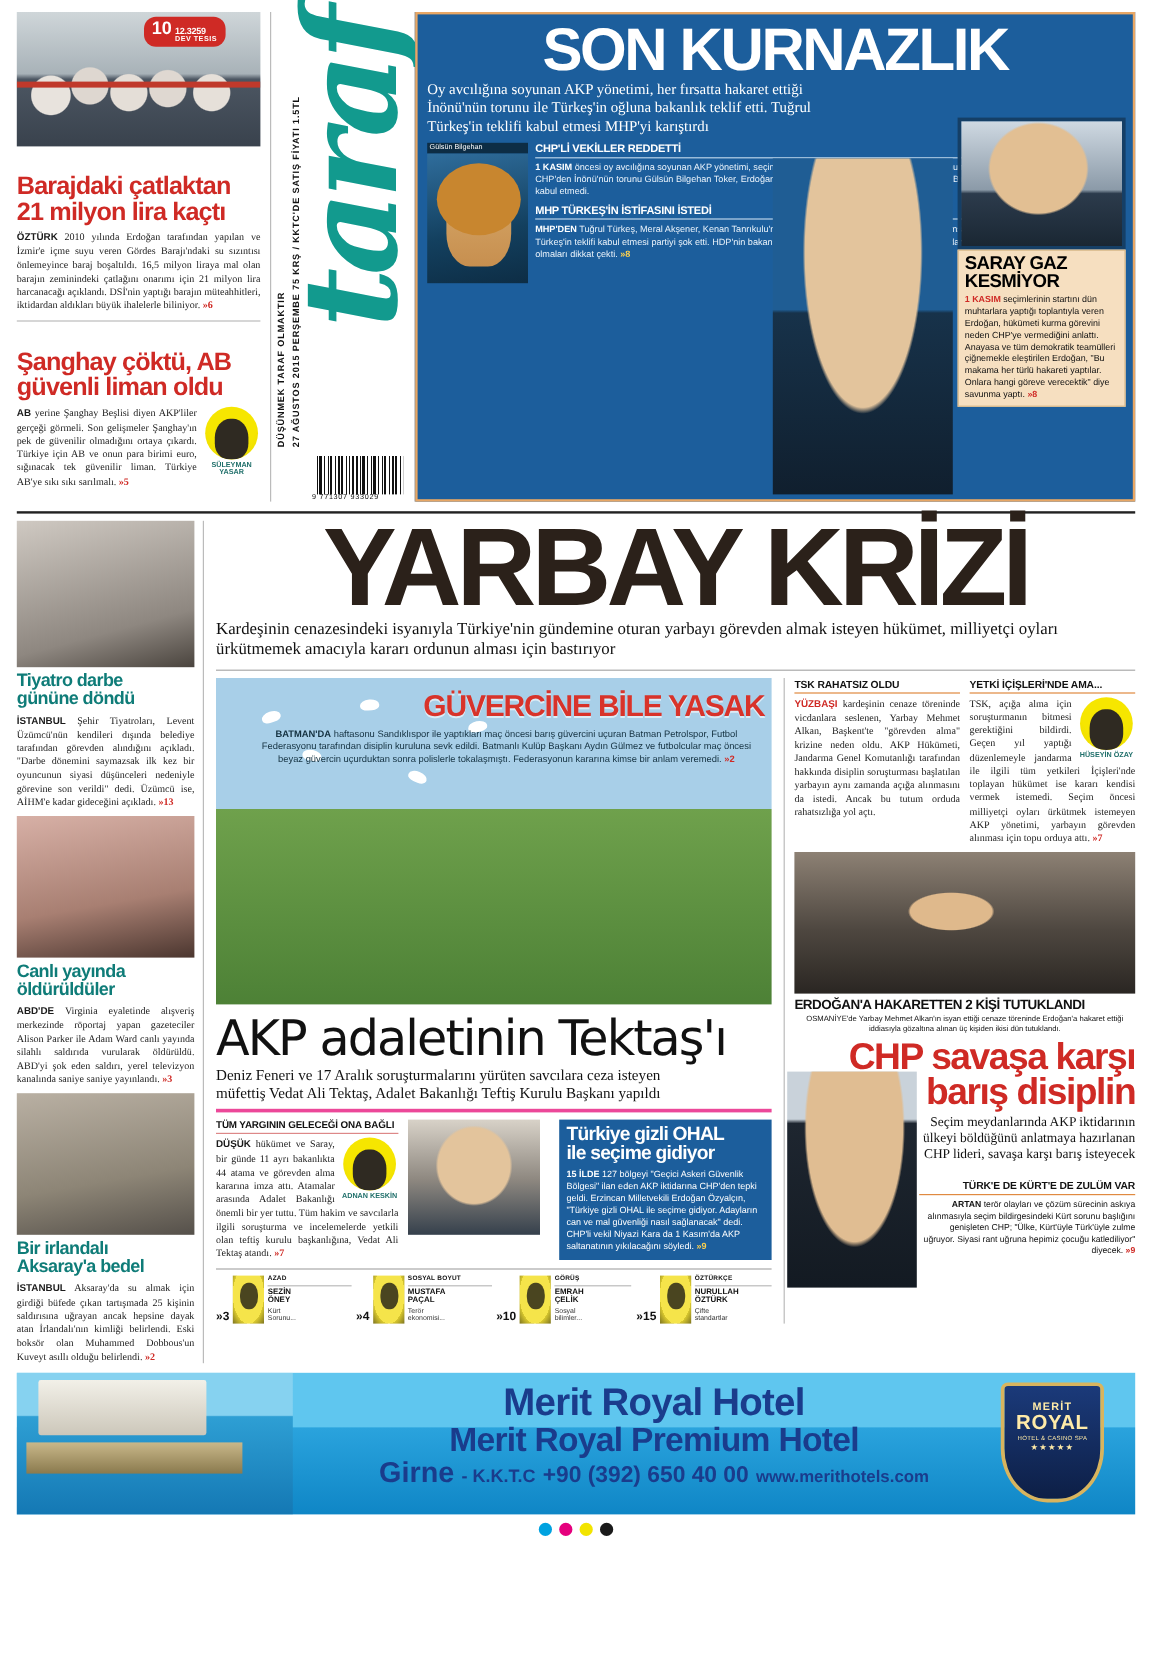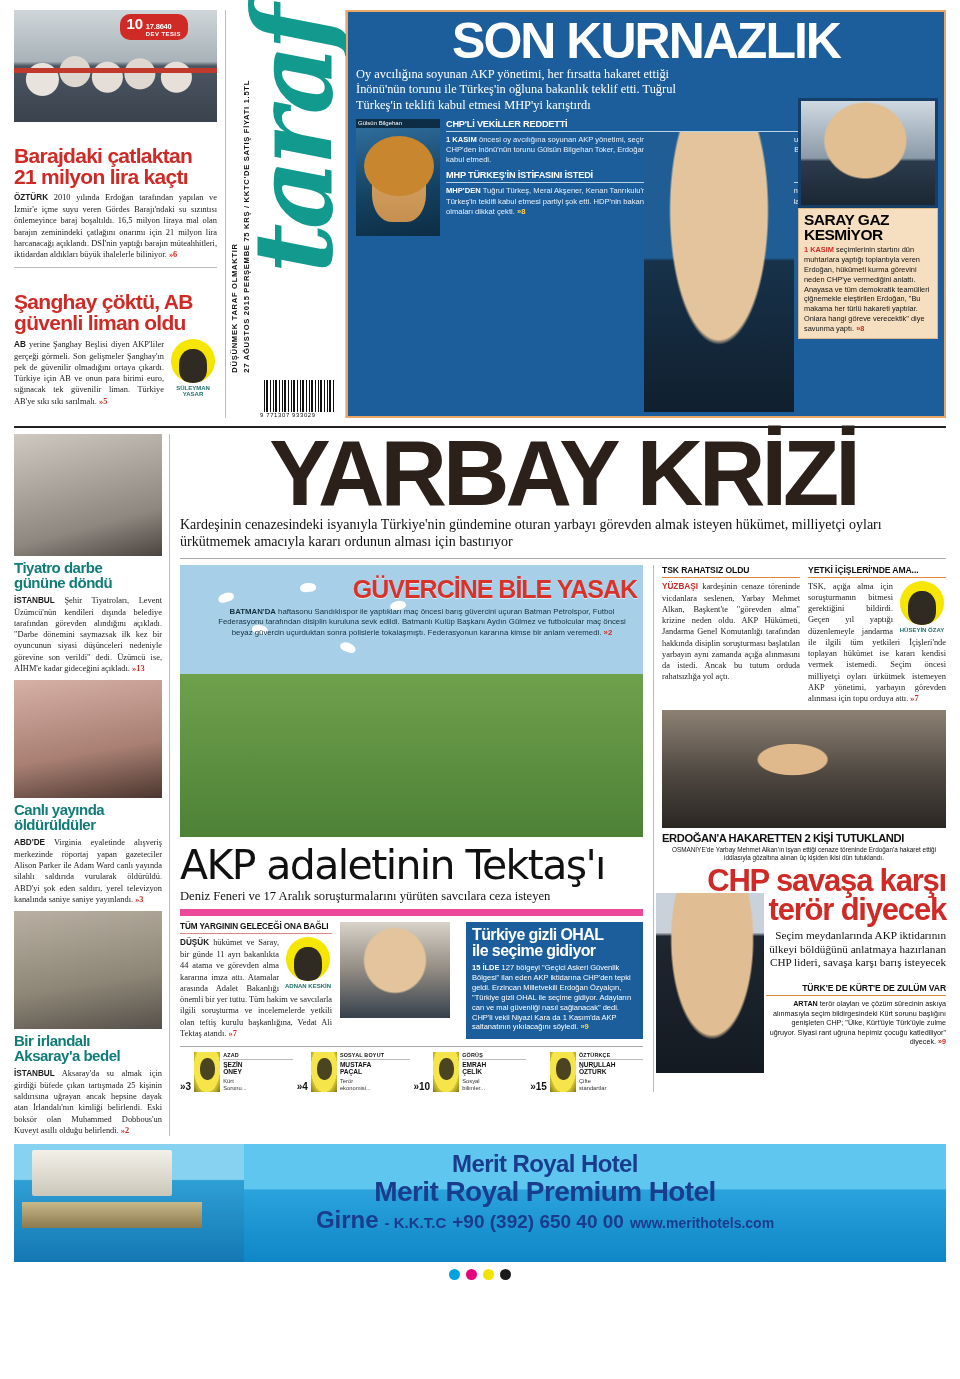--- a/index.html
+++ b/index.html
@@ -175,21 +175,21 @@
     position:absolute; right: 6px; top: 42px; width: 430px; font-size: 7.8px; line-height:1.36;
     color:#13303f; text-align:center; font-family:"Liberation Sans", sans-serif;
   }
   .dove { position:absolute; width:16px;height:9px;background:#fff;border-radius:50% 50% 40% 40%; }
 
   h1.akp {
     font-size: 41px; font-weight: 400; letter-spacing:-1.6px; line-height:1; margin-top: 8px;
     font-family:"DejaVu Sans", sans-serif; color:#111;
   }
   .akp-sub { font-family:"Liberation Serif", serif; font-size: 12.6px; line-height:1.22; margin-top: 3px;
-    border-bottom:7px solid #ec4899; padding-bottom:5px;}
+    border-bottom:3px solid #ec4899; padding-bottom:5px;}
   .akp-cols { display:flex; gap:8px; margin-top: 6px; }
   .akp-c1 { width: 152px; }
   .akp-c2 { width: 118px; }
   .akp-c3 { flex:1; background:#1c5e9c; color:#fff; padding: 5px 6px; }
   .akp-c3 h3 { font-size: 16px; font-weight:900; line-height:1; letter-spacing:-.6px;}
   .akp-c3 p { font-size: 7.5px; line-height:1.32; margin-top:4px;}
   .akp-c3 .pg{ color:#ffd24d; }
   .sec-head { font-size:8.2px; font-weight:900; letter-spacing:-.1px; border-bottom:1px solid #d88; padding-bottom:2px; margin-bottom:3px;}
   .headshot { width:110px; height:96px; background: radial-gradient(ellipse at 50% 40%, #e3c49c 0 30px, transparent 32px),
      linear-gradient(180deg,#d8d2c8,#8e8880 52%, #35404c); }
@@ -242,21 +242,21 @@
   }
   .ad .hotelpic::after{
     content:""; position:absolute; left:18px; top:6px; width:140px; height:46px;
     background: linear-gradient(180deg,#f2f0e8,#ccc7ba); border-radius:2px;
   }
   .ad .hotelpic::before{
     content:""; position:absolute; left:8px; top:58px; width:180px; height:26px;
     background: linear-gradient(180deg,#c9b88a,#8a7a4e);
   }
   .ad-text { position:absolute; left: 250px; top: 8px; right: 120px; color:#1a3c8c; text-align:center;}
-  .ad-text .l1 { font-size: 24px; font-weight: 900; letter-spacing:-.6px; line-height:1.04;}
+  .ad-text .l1 { font-size: 32px; font-weight: 900; letter-spacing:-.6px; line-height:1.04;}
   .ad-text .l2 { font-size: 28px; font-weight: 900; letter-spacing:-.6px; line-height:1.04;}
   .ad-text .l3 { font-size: 24px; font-weight: 900; line-height:1.15; display:flex; align-items:baseline; justify-content:center; gap:6px; flex-wrap:wrap;}
   .ad-text .l3 .small { font-size: 15px; }
   .ad-text .l3 .phone { font-size: 19px; }
   .ad-text .l3 .www { font-size: 14px; font-weight:700;}
   .ad-shield {
     position:absolute; right: 26px; top: 8px; width: 86px; height: 100px;
     background: linear-gradient(180deg,#1b3a7a,#0d1f46);
     border: 3px solid #d8b45e; border-radius: 6px 6px 45% 45%;
     color:#ffeba8; text-align:center; padding-top:12px;
@@ -274,21 +274,21 @@
 
 <div class="page">
 
   <div class="top-section">
 
     <div class="col-left-top">
       <div class="photo suits">
         <div class="date-badge">
           <span class="dd">10</span>
           <span class="rest">
-            <span>17.8640</span>
+            <span>12.3259</span>
             <i>DEV TESIS</i>
           </span>
         </div>
       </div>
 
       <h2 class="red-head">
         <span>Barajdaki çatlaktan</span><br>
         <span>21 milyon lira kaçtı</span>
       </h2>
       <p class="body-txt">
@@ -415,20 +415,21 @@
             <div class="title">GÜVERCİNE BİLE YASAK</div>
             <div class="cap">
               <b>BATMAN'DA</b><span> haftasonu Sandıklıspor ile yaptıkları maç öncesi barış güvercini uçuran Batman Petrolspor, Futbol Federasyonu tarafından disiplin kuruluna sevk edildi. Batmanlı Kulüp Başkanı Aydın Gülmez ve futbolcular maç öncesi beyaz güvercin uçurduktan sonra polislerle tokalaşmıştı. Federasyonun kararına kimse bir anlam veremedi.</span>
               <span class="pg">»2</span>
             </div>
           </div>
 
           <h1 class="akp">AKP adaletinin Tektaş'ı</h1>
           <div class="akp-sub">
             <div>Deniz Feneri ve 17 Aralık soruşturmalarını yürüten savcılara ceza isteyen</div>
+            <div>müfettiş Vedat Ali Tektaş, Adalet Bakanlığı Teftiş Kurulu Başkanı yapıldı</div>
           </div>
 
           <div class="akp-cols">
             <div class="akp-c1">
               <div class="sec-head">TÜM YARGININ GELECEĞİ ONA BAĞLI</div>
               <div class="col-avatar">
                 <div class="bubble"></div>
                 <div class="nm">ADNAN KESKİN</div>
               </div>
               <p class="body-txt">
@@ -536,21 +537,21 @@
             </div>
           </div>
 
           <div class="rcol-photo"></div>
           <div class="tag-head">ERDOĞAN'A HAKARETTEN 2 KİŞİ TUTUKLANDI</div>
           <div class="tag-sub">OSMANİYE'de Yarbay Mehmet Alkan'ın isyan ettiği cenaze töreninde Erdoğan'a hakaret ettiği iddiasıyla gözaltına alınan üç kişiden ikisi dün tutuklandı.</div>
 
           <div class="chp-wrap">
             <h1 class="chp">
               <span>CHP savaşa karşı</span><br>
-              <span>terör diyecek</span>
+              <span>barış disiplin</span>
             </h1>
             <div class="chp-face"></div>
             <p class="chp-sub" style="padding-left:104px;">Seçim meydanlarında AKP iktidarının ülkeyi böldüğünü anlatmaya hazırlanan CHP lideri, savaşa karşı barış isteyecek</p>
             <div class="mini-sec" style="padding-left:104px;">
               <div class="col-head" style="text-align:right;margin-top:14px;">TÜRK'E DE KÜRT'E DE ZULÜM VAR</div>
               <p>
                 <b>ARTAN</b><span> terör olayları ve çözüm sürecinin askıya alınmasıyla seçim bildirgesindeki Kürt sorunu başlığını genişleten CHP; "Ülke, Kürt'üyle Türk'üyle zulme uğruyor. Siyasi rant uğruna hepimiz çocuğu katlediliyor" diyecek.</span>
                 <span class="pg">»9</span>
               </p>
             </div>
@@ -565,20 +566,26 @@
     <div class="ad-text">
       <div class="l1">Merit Royal Hotel</div>
       <div class="l2">Merit Royal Premium Hotel</div>
       <div class="l3">
         <span>Girne</span>
         <span class="small">- K.K.T.C</span>
         <span class="phone">+90 (392) 650 40 00</span>
         <span class="www">www.merithotels.com</span>
       </div>
     </div>
+    <div class="ad-shield">
+      <div class="m1">MERİT</div>
+      <div class="m2">ROYAL</div>
+      <div class="m3">HOTEL &amp; CASINO SPA</div>
+      <div class="stars">★★★★★</div>
+    </div>
   </div>
 
   <div class="cmyk">
     <i style="background:#00a2e0"></i>
     <i style="background:#e5007d"></i>
     <i style="background:#f2e400"></i>
     <i style="background:#1a1a1a"></i>
   </div>
 
 </div>

